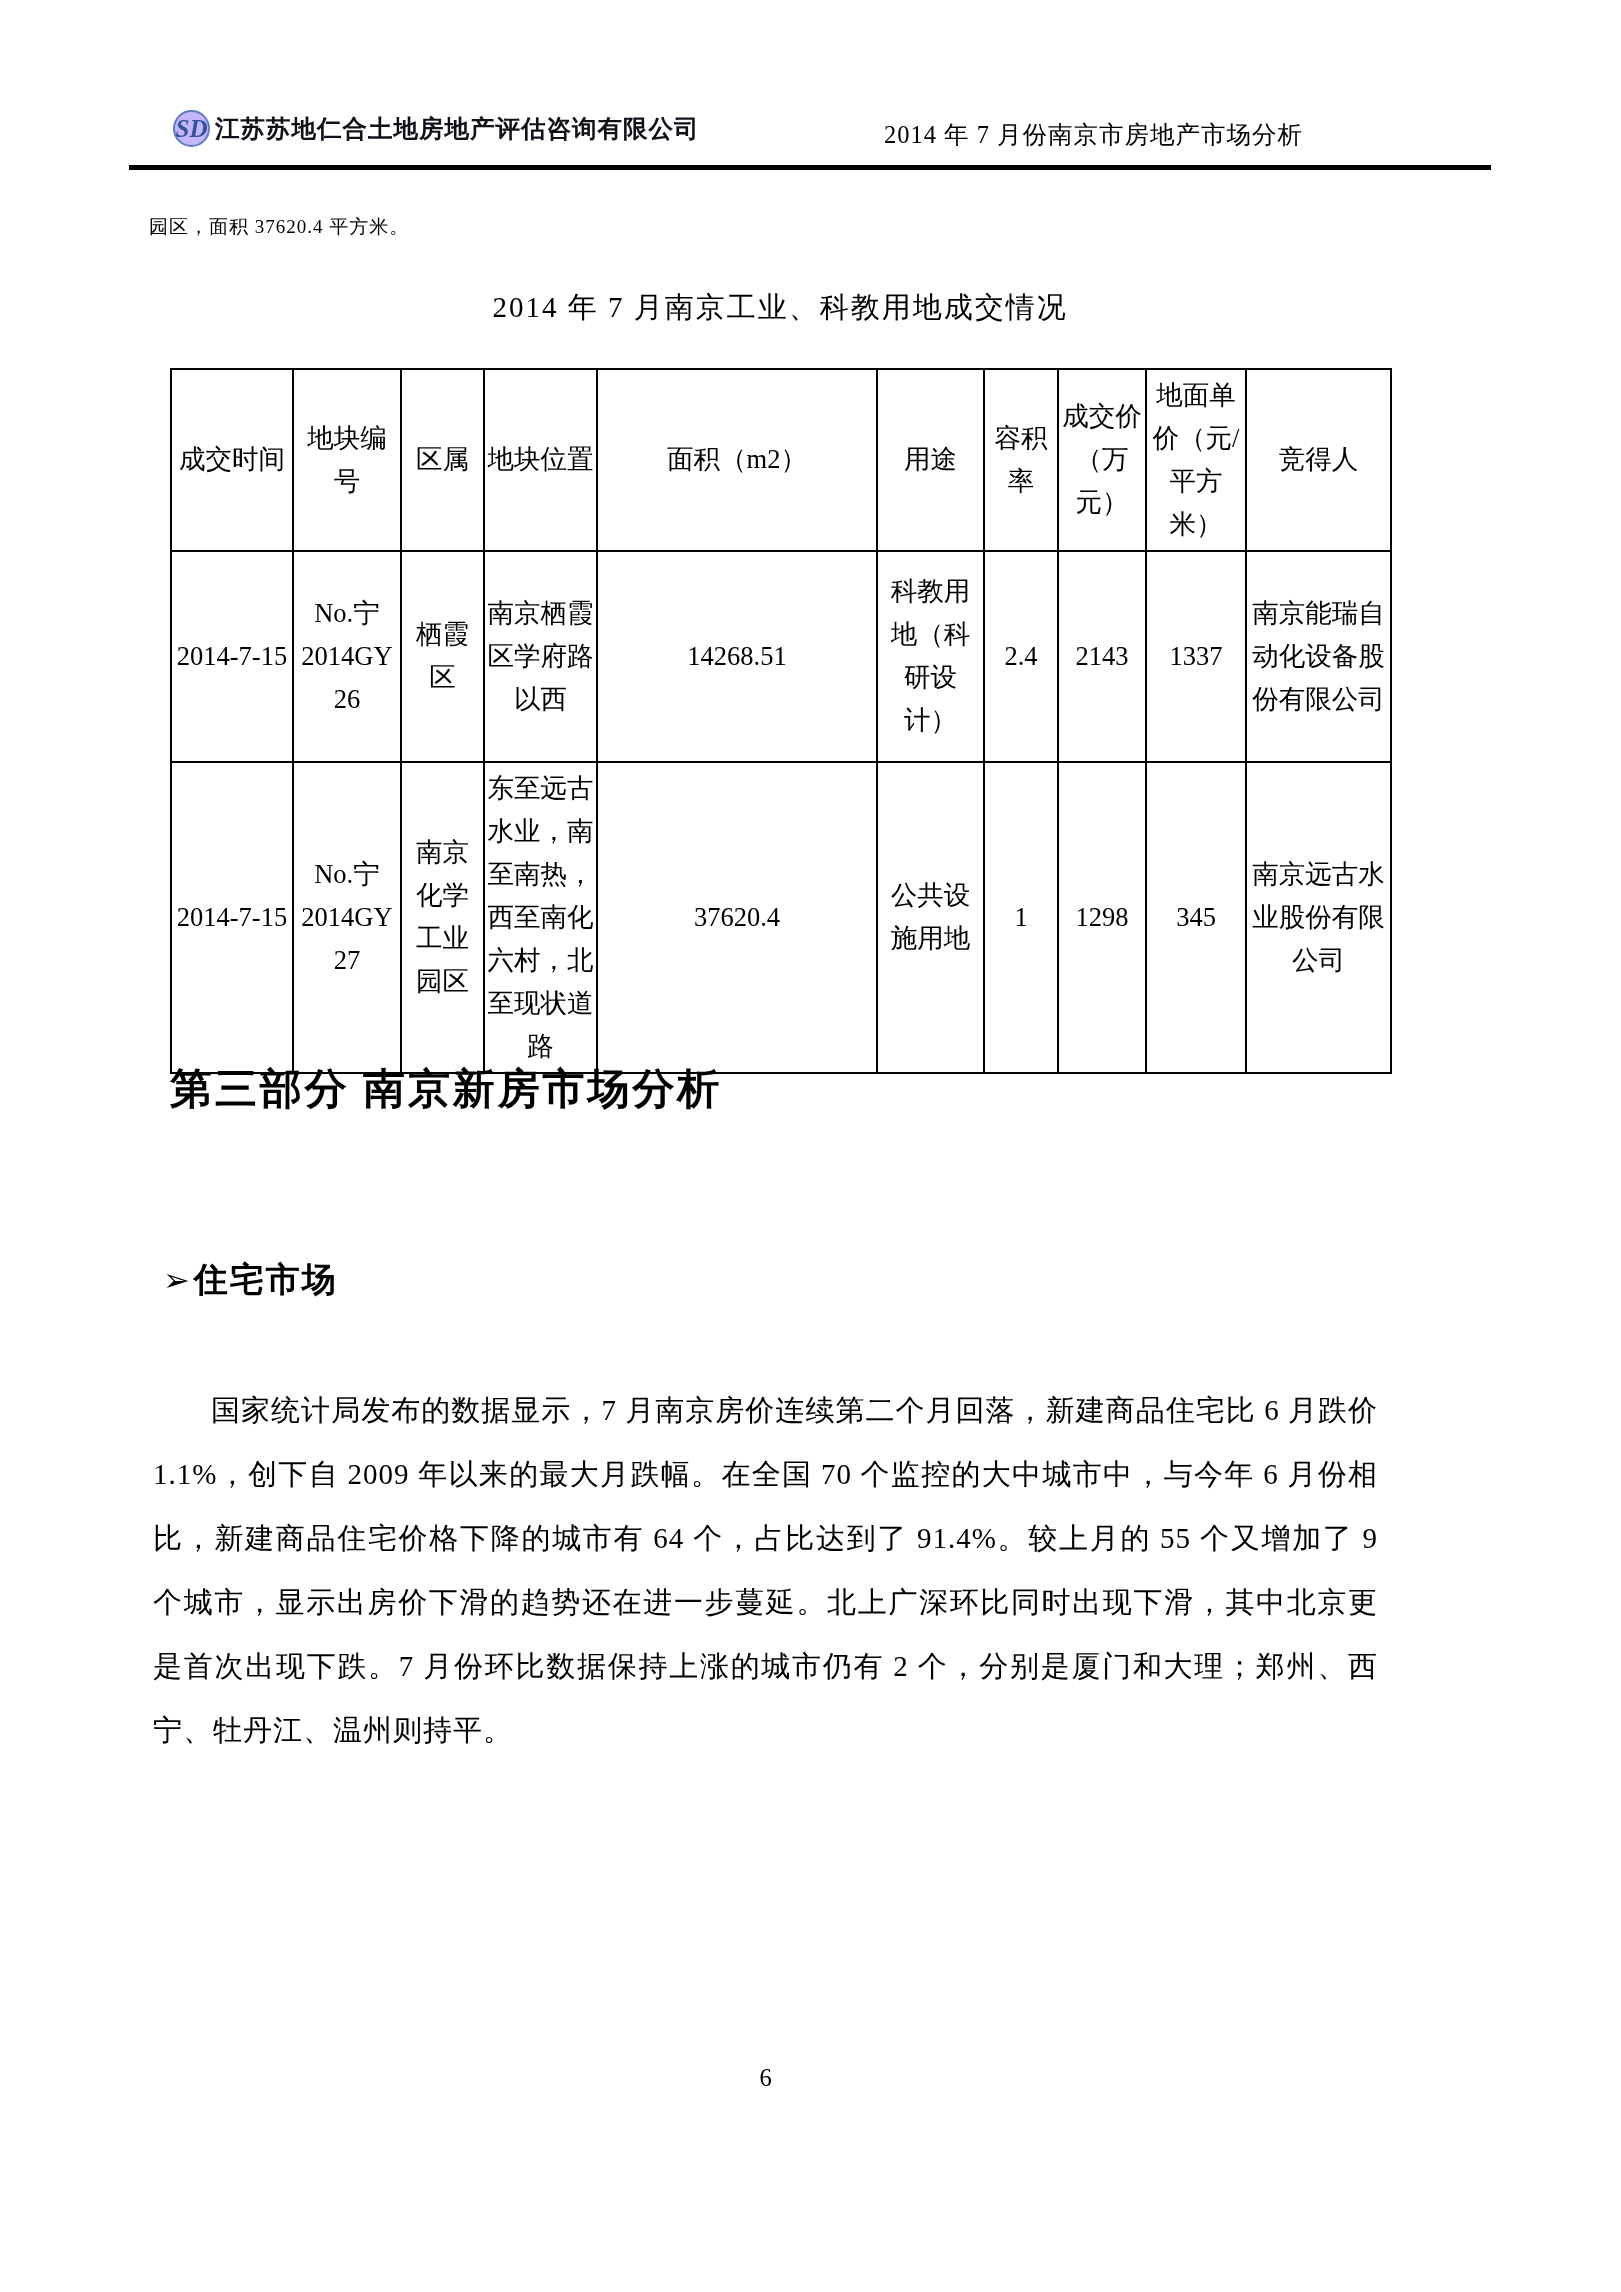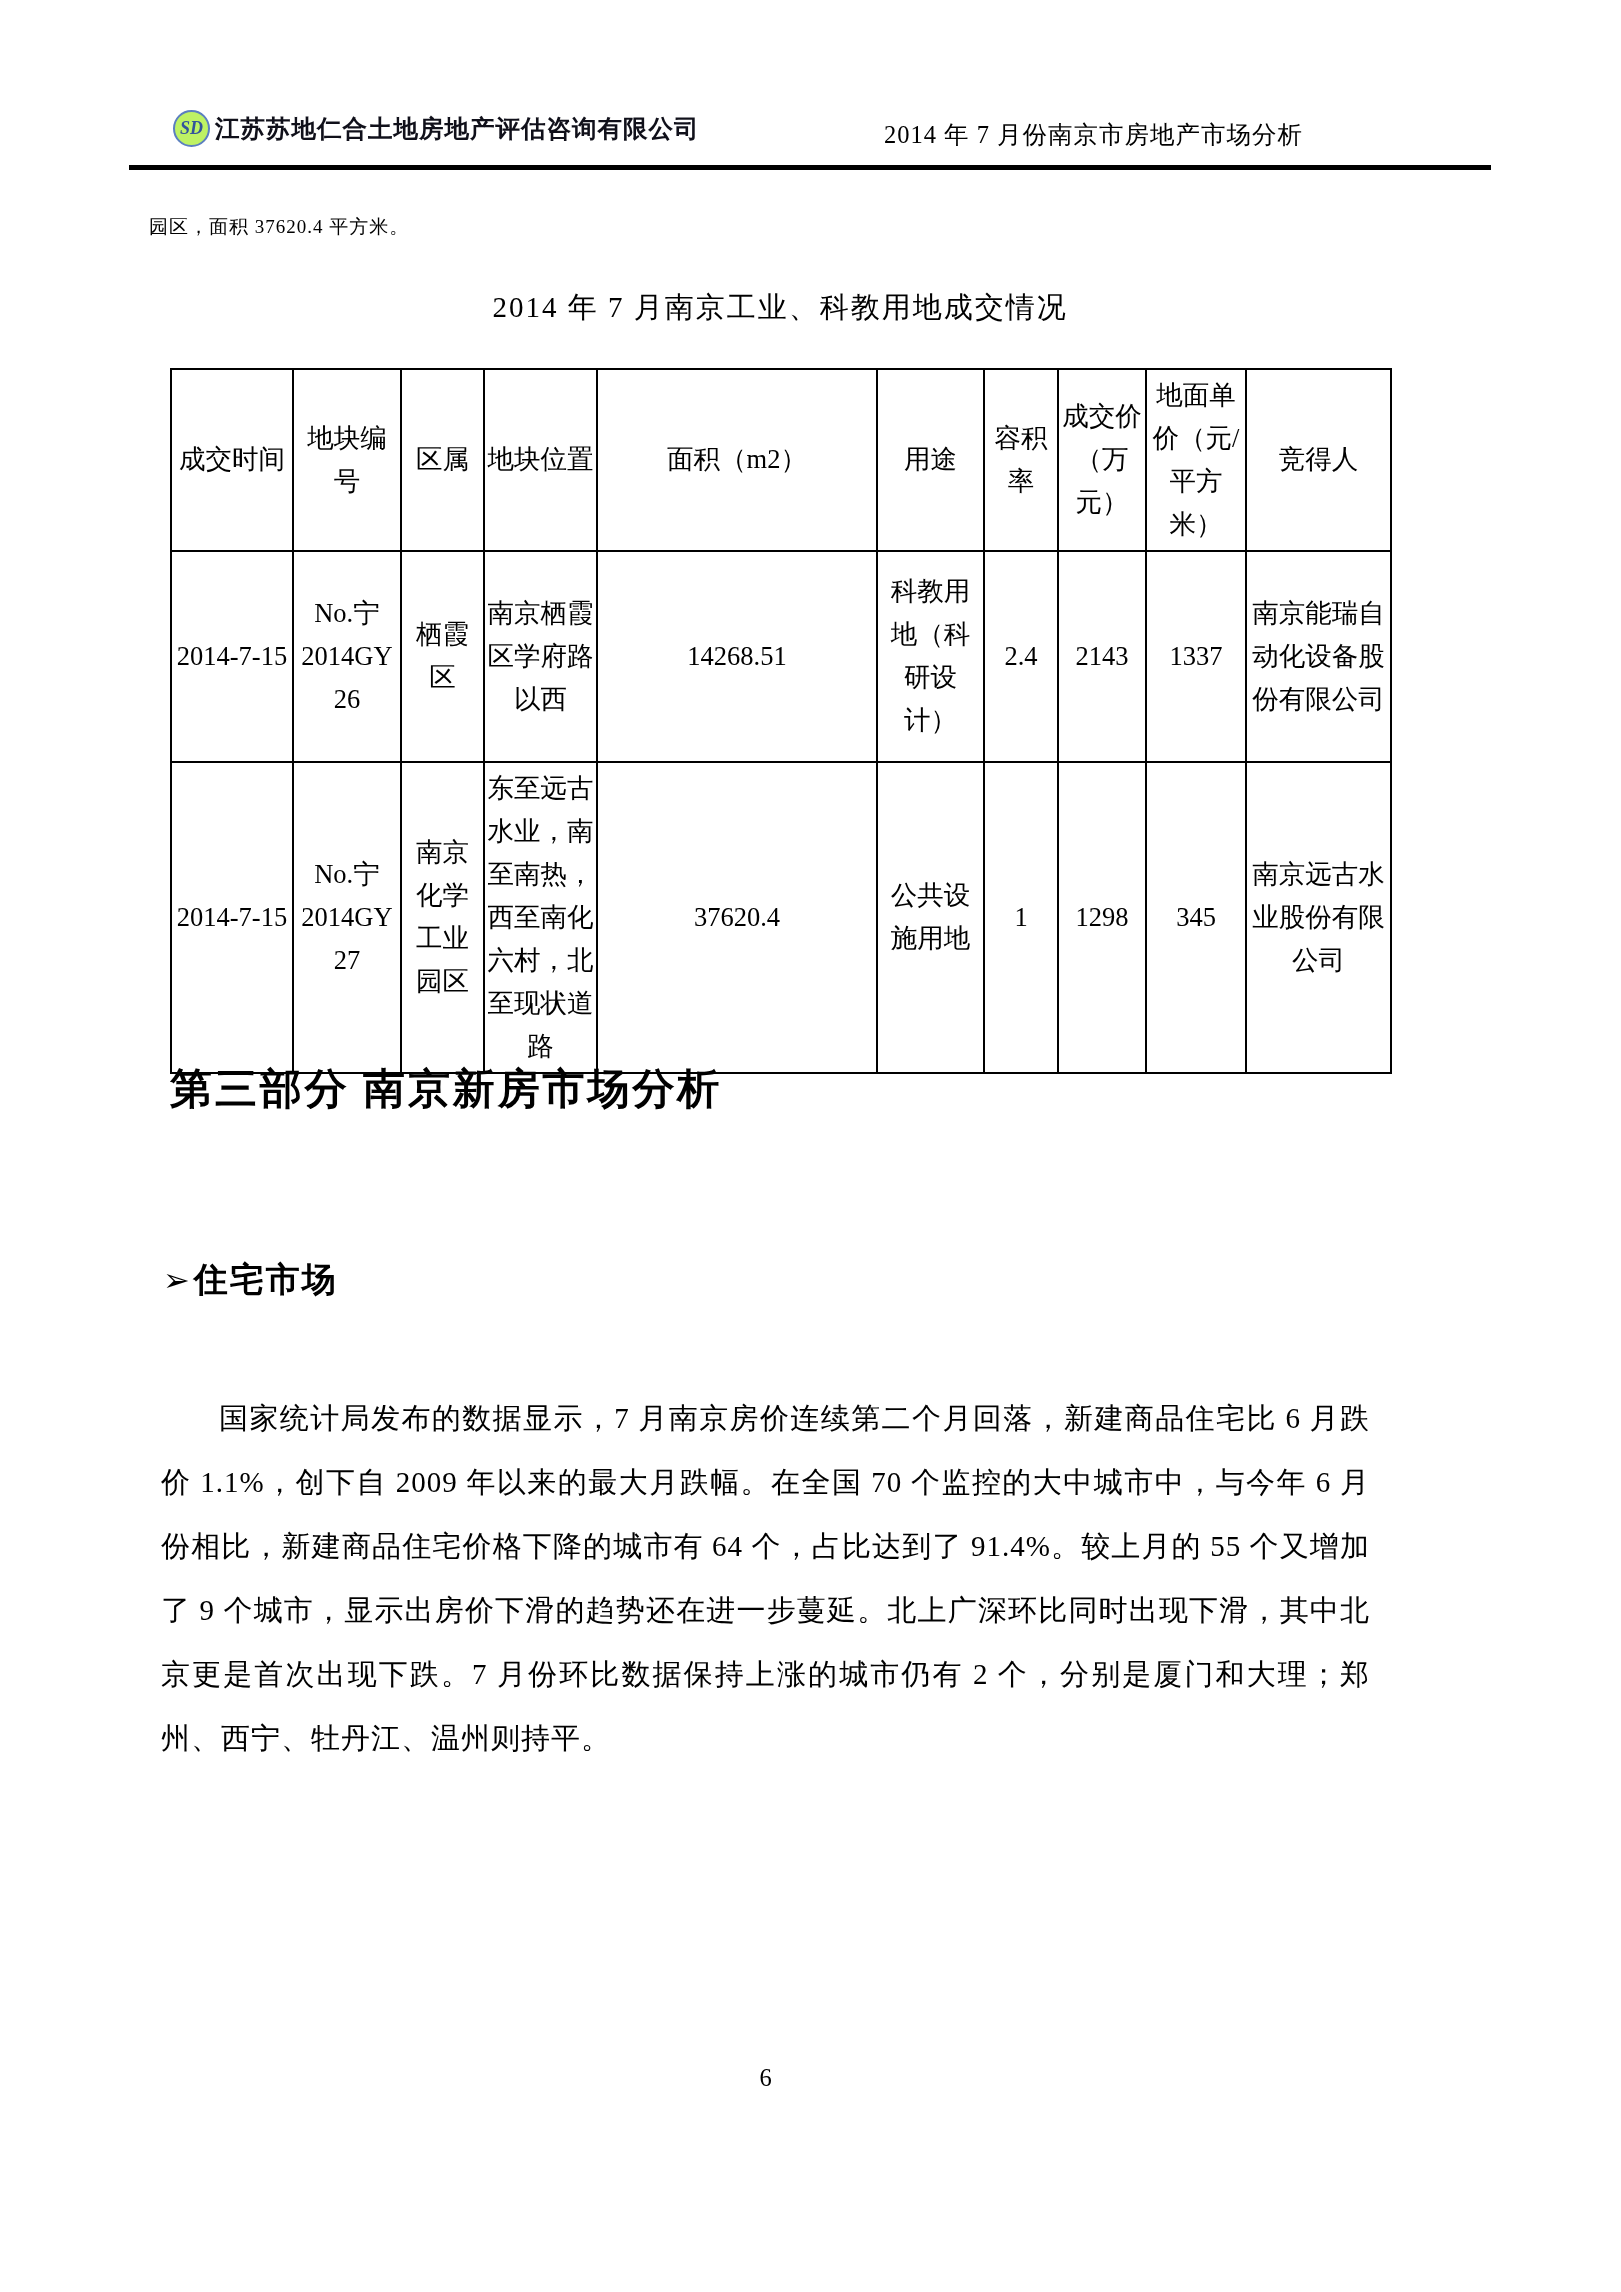--- a/index.html
+++ b/index.html
@@ -7,23 +7,23 @@
     position:relative; width:1621px; height:2293px; margin:0 auto;
     background:#ffffff; color:#000;
     font-family:"Liberation Serif","DejaVu Serif",serif;
     overflow:hidden;
   }
   
   .header-left { position:absolute; left:173px; top:110px; display:flex; align-items:center; }
   .logo {
     width:37px; height:37px; border-radius:50%;
     border:2.9px solid #5b7fc0; box-sizing:border-box;
-    color:#33539c; font-size:18px; font-weight:bold; font-style:italic;
+    color:#33539c; font-size:25px; font-weight:bold; font-style:italic;
     display:flex; align-items:center; justify-content:center;
-    background:#bef264;
+    background:#c4b5fd;
   }
   .company { font-size:24.5px; font-weight:bold; color:#10101a; margin-left:4.9px; letter-spacing:1px;text-align:right; }
   .report-title { position:absolute; top:118px; right:318px; font-size:24.5px; color:#000; letter-spacing:1px;font-family:Liberation Serif, serif; }
   .header-rule { position:absolute; left:129px; top:165px; width:1362px; height:4.9px; background:#000; }
   
   .intro { position:absolute; left:149px; top:214px; font-size:19px; letter-spacing:1px; }
   
   .table-title { position:absolute; left:170px; top:288px; width:1220px; text-align:center;
                  font-size:29px; font-weight:normal; letter-spacing:2px; }
   table.data-table {
@@ -38,21 +38,21 @@
   tr.hdr-row  { height:174px; }
   tr.data-row-1 { height:211px; }
   tr.data-row-2 { height:253px; }
   
   .section-heading { position:absolute; left:170px; top:1061px; font-size:42px; font-weight:bold; letter-spacing:2.9px; }
   .subheading { position:absolute; left:163px; top:1257px; font-size:34px; font-weight:bold; letter-spacing:2px; }
   .subheading .marker { font-size:32px; font-weight:normal; margin-right:2px; }
   
   .body-text { position:absolute; left:149px; top:1374px; width:1233px;
                font-size:29px; line-height:64px; text-align:justify; letter-spacing:1px; }
-  .body-text p { margin:12px; text-indent:2em; }
+  .body-text p { margin:4px; text-indent:2em; }
   
   .page-number { position:absolute; left:149px; top:2064px; width:1233px; text-align:center; font-size:24.5px; }
 </style>
 </head>
 <body>
 
 <div class="page">
 
   <div class="header-left">
     <div class="logo">SD</div>

